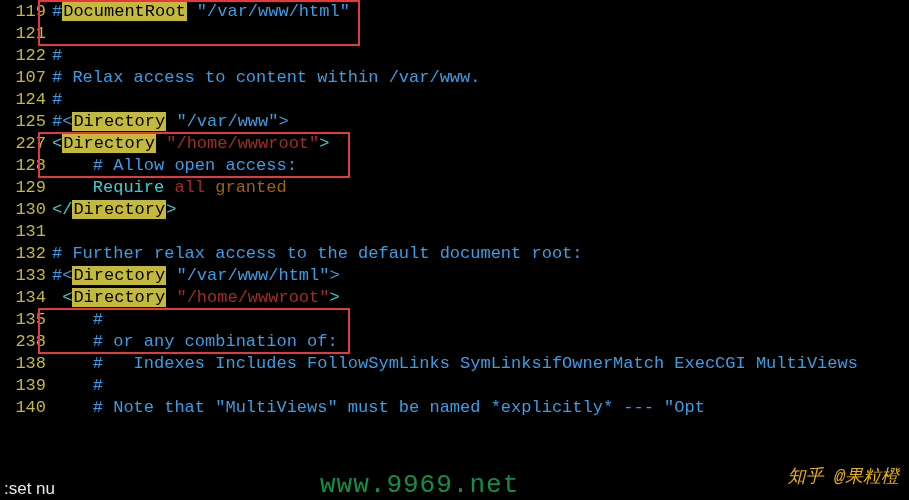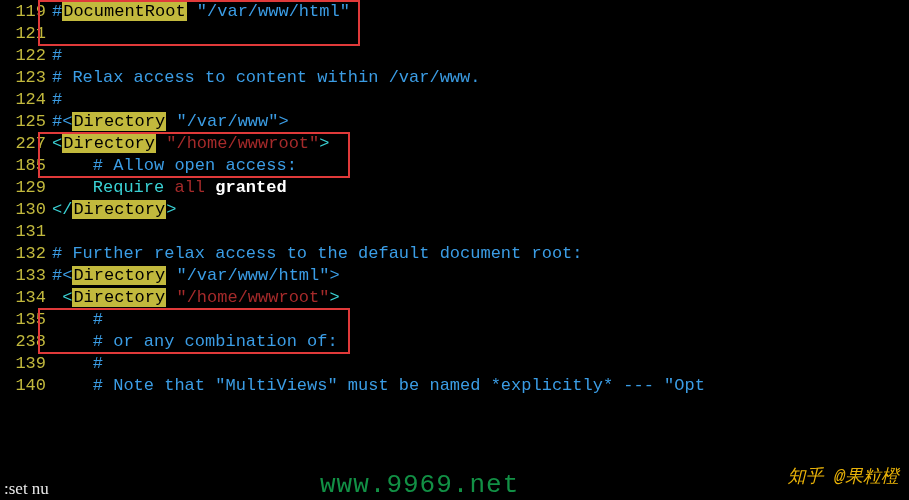--- a/index.html
+++ b/index.html
@@ -19,33 +19,33 @@
     width: 52px;
     text-align: right;
     padding-right: 6px;
     flex-shrink: 0;
   }
   .code { flex: 1; position: relative; }
   .blue { color: #3b9de5; }
   .dkred { color: #a52a2a; }
   .cyan { color: #3ad1d4; }
   .hl { background: #c2b93d; color: #000; padding: 0 1px; }
-  .white { color: #ffffff; font-weight: bold; }
+  .white { color: #a16207; }
   .box {
     position: absolute;
     border: 2px solid #e03a3a;
     pointer-events: none;
   }
   .status {
     position: absolute;
     bottom: 0; left: 0;
     height: 22px;
     color: #e8e8e8;
     padding-left: 4px;
-    font-family: Liberation Serif, serif;
+    font-family: Liberation Sans, sans-serif;
     display: flex;
     align-items: center;
   }
   .wm1 {
     position: absolute;
     left: 320px; bottom: 4px;
     color: #14a04d;
     font-size: 26px;
     letter-spacing: 1px;
     opacity: 0.9;
@@ -60,33 +60,34 @@
     font-style: italic;
   }
 </style>
 </head>
 <body>
 
 <div class="editor" id="editor">
     <div class="line"><span class="ln">119</span><span class="code"><span class="blue">#</span><span class="hl">DocumentRoot</span><span class="blue"> "/var/www/html"</span></span></div>
     <div class="line"><span class="ln">121</span><span class="code"></span></div>
     <div class="line"><span class="ln">122</span><span class="code"><span class="blue">#</span></span></div>
-    <div class="line"><span class="ln">123</span><span class="code"><span class="blue"># Relax access to content within /var/www.</span></span></div>
+    <div class="line"><span class="ln">107</span><span class="code"><span class="blue"># Relax access to content within /var/www.</span></span></div>
     <div class="line"><span class="ln">124</span><span class="code"><span class="blue">#</span></span></div>
     <div class="line"><span class="ln">125</span><span class="code"><span class="blue">#&lt;</span><span class="hl">Directory</span><span class="blue"> "/var/www"&gt;</span></span></div>
     <div class="line"><span class="ln">227</span><span class="code"><span class="cyan">&lt;</span><span class="hl">Directory</span><span class="cyan"> </span><span class="dkred">"/home/wwwroot"</span><span class="cyan">&gt;</span></span></div>
-    <div class="line"><span class="ln">185</span><span class="code"><span class="blue">    # Allow open access:</span></span></div>
+    <div class="line"><span class="ln">128</span><span class="code"><span class="blue">    # Allow open access:</span></span></div>
     <div class="line"><span class="ln">129</span><span class="code"><span>    </span><span class="cyan">Require</span><span> </span><span class="dkred">all</span><span> </span><span class="white">granted</span></span></div>
     <div class="line"><span class="ln">130</span><span class="code"><span class="cyan">&lt;/</span><span class="hl">Directory</span><span class="cyan">&gt;</span></span></div>
     <div class="line"><span class="ln">131</span><span class="code"></span></div>
     <div class="line"><span class="ln">132</span><span class="code"><span class="blue"># Further relax access to the default document root:</span></span></div>
     <div class="line"><span class="ln">133</span><span class="code"><span class="blue">#&lt;</span><span class="hl">Directory</span><span class="blue"> "/var/www/html"&gt;</span></span></div>
     <div class="line"><span class="ln">134</span><span class="code"><span class="cyan"> &lt;</span><span class="hl">Directory</span><span class="cyan"> </span><span class="dkred">"/home/wwwroot"</span><span class="cyan">&gt;</span></span></div>
     <div class="line"><span class="ln">135</span><span class="code"><span class="blue">    #</span></span></div>
     <div class="line"><span class="ln">238</span><span class="code"><span class="blue">    # or any combination of:</span></span></div>
+    <div class="line"><span class="ln">138</span><span class="code"><span class="blue">    #   Indexes Includes FollowSymLinks SymLinksifOwnerMatch ExecCGI MultiViews</span></span></div>
     <div class="line"><span class="ln">139</span><span class="code"><span class="blue">    #</span></span></div>
     <div class="line"><span class="ln">140</span><span class="code"><span class="blue">    # Note that "MultiViews" must be named *explicitly* --- "Opt</span></span></div>
     <div class="box" style="top: 0px; left: 38px; width: 322px; height: 46px;"></div>
     <div class="box" style="top: 132px; left: 38px; width: 312px; height: 46px;"></div>
     <div class="box" style="top: 308px; left: 38px; width: 312px; height: 46px;"></div>
   </div>
 
 <div class="status">
   <span>:set nu</span>
 </div>

